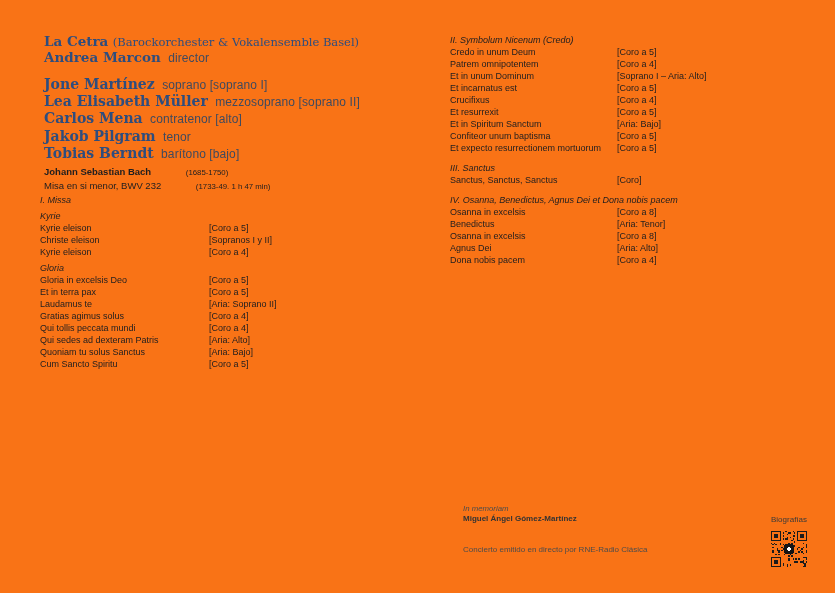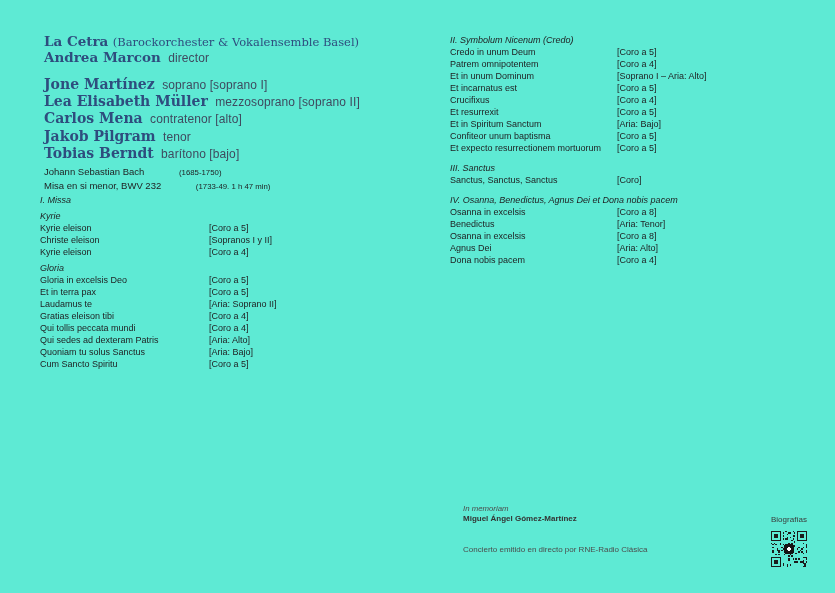--- a/index.html
+++ b/index.html
@@ -1,35 +1,35 @@
 <!DOCTYPE html>
 <html style="--accent-blue: #2e4d7e; --ink: #1e1e20; --role-color: #3f4a5f; --muted: #4c4c4c;"><head>
 <meta charset="utf-8">
 <style>
   html,body{margin:0;padding:0;background:#fff;}
-  #page{position:relative;width:835px;height:593px;background:#5eead4;overflow:hidden;
+  #page{position:relative;width:835px;height:593px;background:#f97316;overflow:hidden;
         font-family:"Liberation Sans","DejaVu Sans",sans-serif;color:var(--ink,#1e1e20);}
 
   
   .name-serif{font-family:"DejaVu Serif","Liberation Serif",serif;font-weight:bold;color:var(--accent-blue,#2e4d7e);}
   .ens-detail{font-family:"DejaVu Serif","Liberation Serif",serif;font-weight:normal;font-size:11.5px;color:var(--accent-blue,#2e4d7e);}
   .small-role{font-size:12px;color:var(--role-color,#3f4a5f);margin-left:3px;letter-spacing:.1px;}
 
   .hdr{position:absolute;left:44px;top:34px;}
   .ens-line{line-height:14.5px;white-space:nowrap;}
   .ens-name{font-size:13.5px;}
   .cond-line{line-height:14.5px;white-space:nowrap;}
   .cond-name{font-size:13.5px;}
 
   .soloists{position:absolute;left:44px;top:76px;}
   .soloist-line{line-height:15.2px;white-space:nowrap;}
   .soloist-line .name-serif{font-size:14px;}
 
   .work{position:absolute;left:44px;top:166px;font-size:9.5px;line-height:12.5px;white-space:nowrap;}
-  .composer{font-weight:normal;}
+  .composer{font-weight:bold;}
   .fine{font-size:7.8px;padding-left:32px;}
 
   .program{font-size:9px;line-height:12px;}
   .program-left{position:absolute;left:40px;top:194px;width:315px;--namecol:169px;}
   .program-right{position:absolute;left:450px;top:34px;width:345px;--namecol:167px;}
   .part-title{font-style:italic;white-space:nowrap;}
   .sec{margin-top:4px;}
   .rblock + .rblock{margin-top:8px;}
   .mrow{display:grid;grid-template-columns:var(--namecol) 1fr;white-space:nowrap;}
 
@@ -133,21 +133,21 @@
             <span>Et in terra pax</span>
             <span>[Coro a 5]</span>
           </div>
 
           <div class="mrow">
             <span>Laudamus te</span>
             <span>[Aria: Soprano II]</span>
           </div>
 
           <div class="mrow">
-            <span>Gratias eleison tibi</span>
+            <span>Gratias agimus solus</span>
             <span>[Coro a 4]</span>
           </div>
 
 
           <div class="mrow">
             <span>Qui tollis peccata mundi</span>
             <span>[Coro a 4]</span>
           </div>
 
           <div class="mrow">

